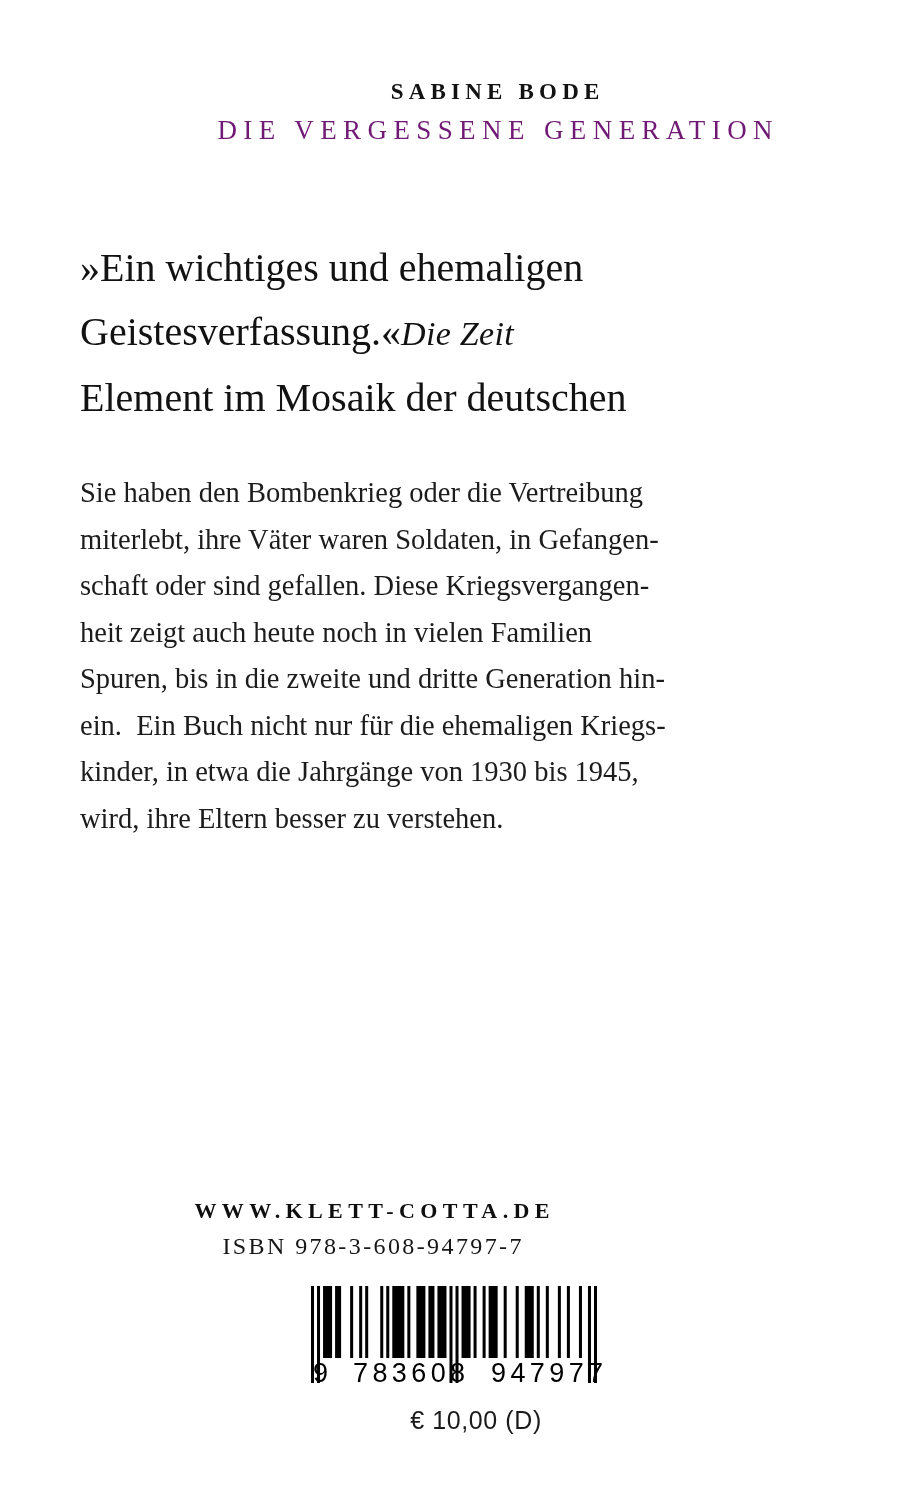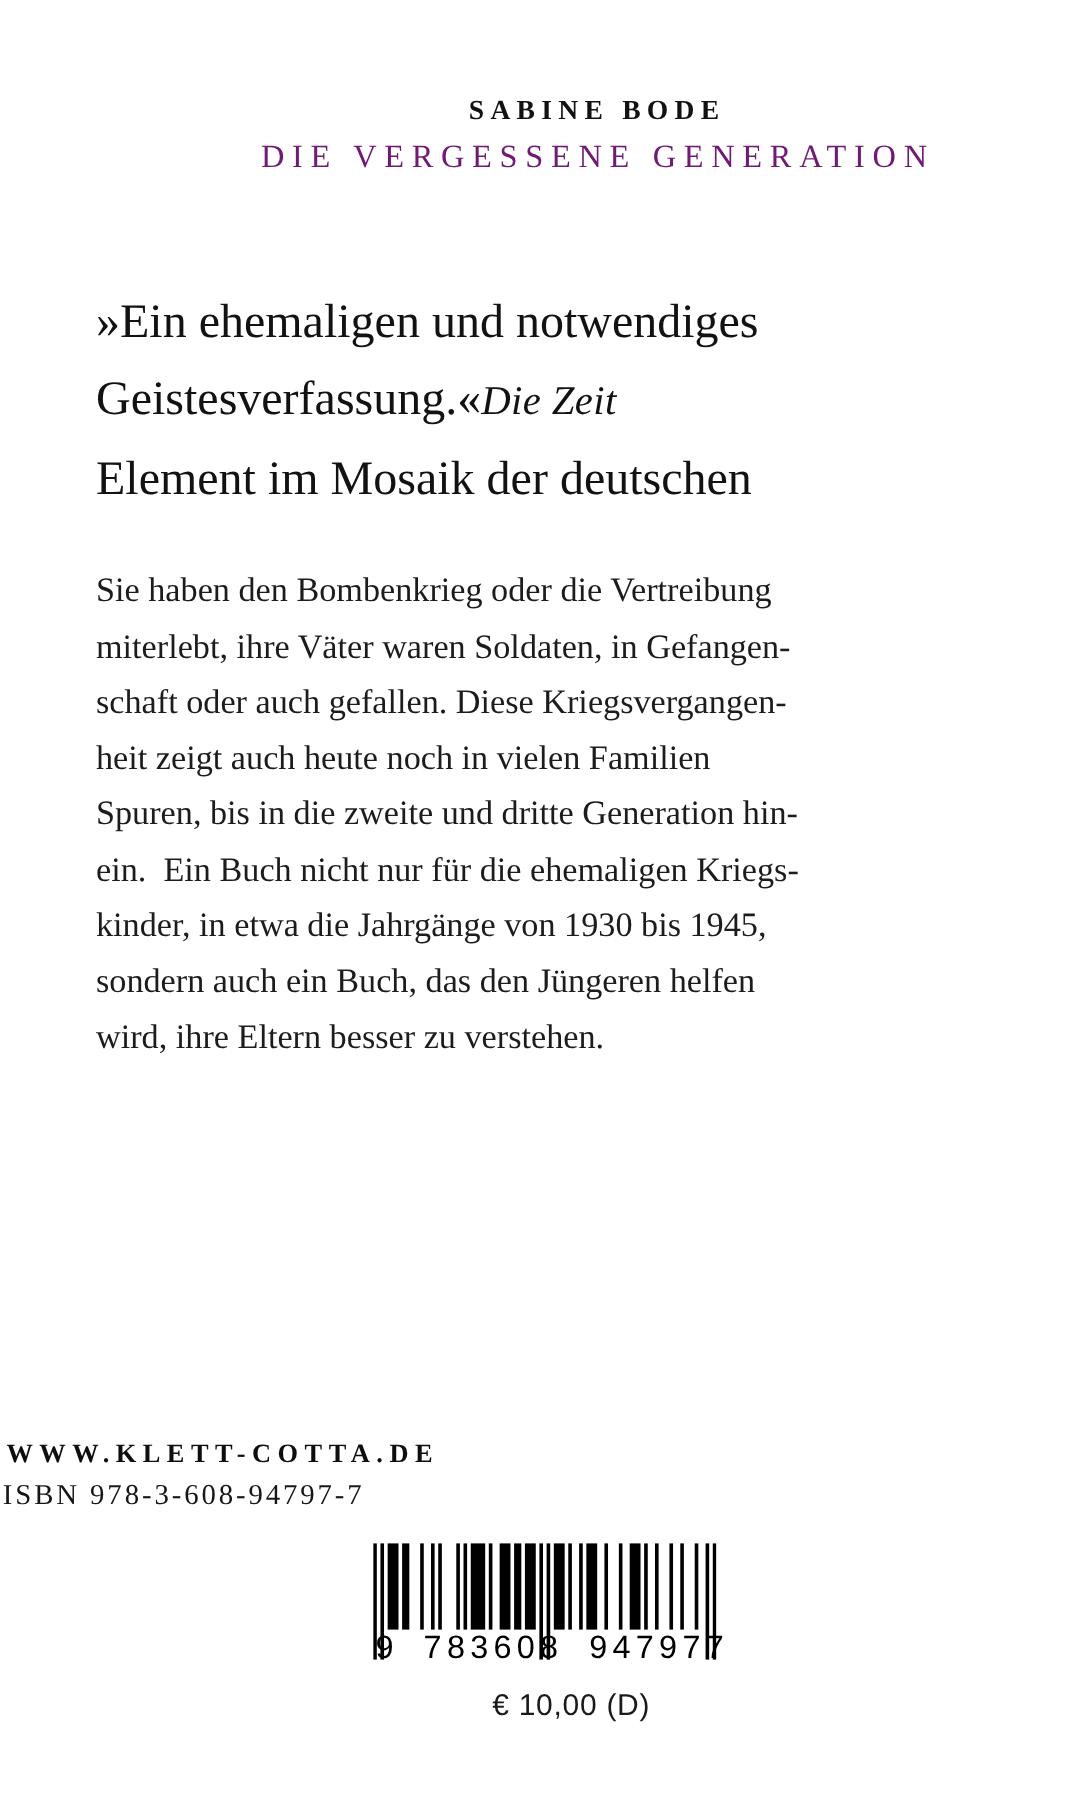--- a/index.html
+++ b/index.html
@@ -80,20 +80,21 @@
     white-space: pre;
     color: #1c1c1c;
   }
 
   
   .footer {
     position: absolute;
     top: 1198px;
     left: 0;
     width: 744px;
+    text-align: center;
   }
   .publisher-url {
     font-family: "Liberation Serif", "DejaVu Serif", serif;
     font-weight: bold;
     font-size: 22px;
     letter-spacing: 5.4px;
     text-indent: 5.4px;
     color: #0e0e0e;
   }
   .isbn-text {
@@ -167,34 +168,33 @@
 <body>
 
 <div class="cover">
 
   <div class="header">
     <div class="author-name">SABINE BODE</div>
     <div class="series-title">DIE VERGESSENE GENERATION</div>
   </div>
 
   <div class="quote-block">
-    <div class="quote-line">»Ein ehemaligen und notwendiges</div>
+    <div class="quote-line">»Ein wichtiges und ehemaligen</div>
     <div class="quote-line"><span>Geistesverfassung.«</span><span class="quote-source">Die Zeit</span></div>
     <div class="quote-line">Element im Mosaik der deutschen</div>
   </div>
 
   <div class="blurb">
     <div class="blurb-line">Sie haben den Bombenkrieg oder die Vertreibung</div>
     <div class="blurb-line">miterlebt, ihre Väter waren Soldaten, in Gefangen-</div>
-    <div class="blurb-line">schaft oder auch gefallen. Diese Kriegsvergangen-</div>
+    <div class="blurb-line">schaft oder sind gefallen. Diese Kriegsvergangen-</div>
     <div class="blurb-line">heit zeigt auch heute noch in vielen Familien</div>
     <div class="blurb-line">Spuren, bis in die zweite und dritte Generation hin-</div>
     <div class="blurb-line">ein.  Ein Buch nicht nur für die ehemaligen Kriegs-</div>
     <div class="blurb-line">kinder, in etwa die Jahrgänge von 1930 bis 1945,</div>
-    <div class="blurb-line">sondern auch ein Buch, das den Jüngeren helfen</div>
     <div class="blurb-line">wird, ihre Eltern besser zu verstehen.</div>
   </div>
 
   <div class="footer">
     <div class="publisher-url">WWW.KLETT-COTTA.DE</div>
     <div class="isbn-text">ISBN 978-3-608-94797-7</div>
   </div>
 
   <div class="barcode-area">
     <div class="barcode-wrap">

